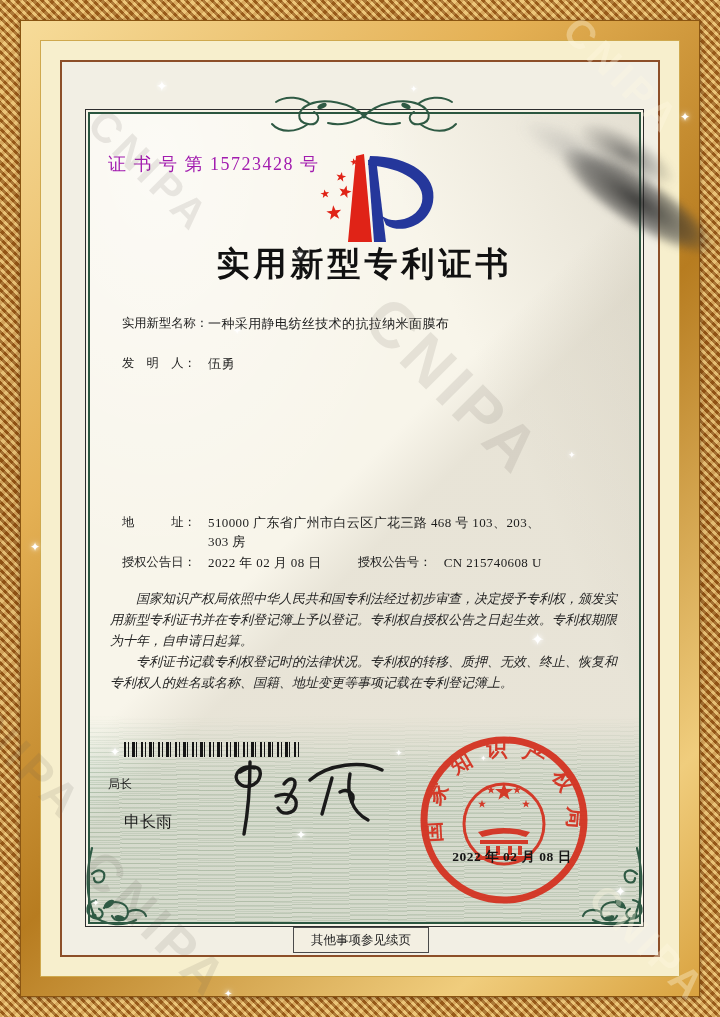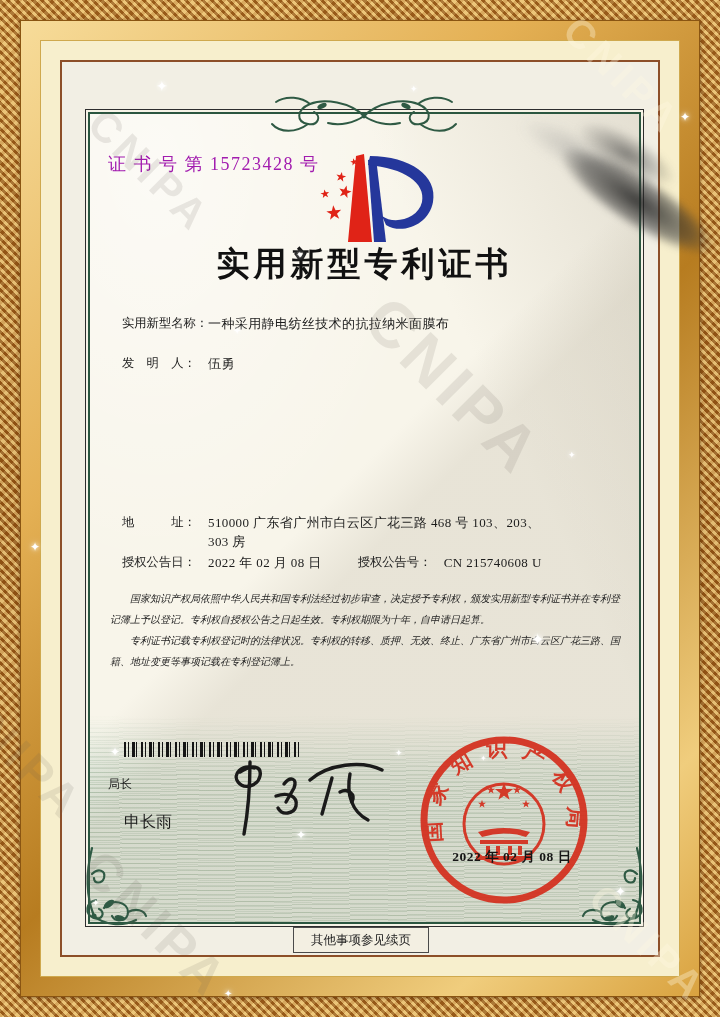--- a/index.html
+++ b/index.html
@@ -28,21 +28,21 @@
       radial-gradient(ellipse at 12% 6%, rgba(255,255,255,.55), rgba(255,255,255,0) 40%);}
   .cert-no{position:absolute;left:18px;top:38px;font-size:18px;letter-spacing:1.5px;color:#a21caf;}
   .logo{position:absolute;left:222px;top:36px;width:127px;height:104px;}
   .title{position:absolute;left:0;top:128px;width:100%;text-align:center;
     font-size:33px;font-weight:bold;letter-spacing:4px;color:#111;}
   .row{position:absolute;left:32px;font-size:13px;line-height:19px;white-space:nowrap;}
   .fl{display:inline-block;width:86px;font-size:12.3px;white-space:pre;vertical-align:top;color:#222;}
   .fv{letter-spacing:.4px;color:#1c1c1c;vertical-align:top;}
   .fv-addr{display:inline-block;width:346px;white-space:normal;}
   .gap{margin-left:36px;}
-  .paras{position:absolute;left:20px;top:474px;width:514px;font-size:10px;line-height:21px;
+  .paras{position:absolute;left:20px;top:474px;width:514px;font-size:13px;line-height:21px;
     font-style:italic;color:#242424;}
   .paras p{margin:0;text-indent:2em;}
   
   .band{position:absolute;left:0;right:0;bottom:0;height:206px;
     background:linear-gradient(180deg, rgba(223,232,220,0) 0, rgba(223,232,220,.9) 55px, #dfe8dc 95px);}
   .band-lines{position:absolute;inset:0;
     background:
       repeating-linear-gradient(179deg, rgba(110,146,112,.30) 0 1px, rgba(0,0,0,0) 1px 4px),
       repeating-linear-gradient(181.5deg, rgba(110,146,112,.20) 0 1px, rgba(0,0,0,0) 1px 5px);
     -webkit-mask-image:linear-gradient(180deg, transparent 0, #000 70px);
@@ -144,21 +144,21 @@
     </div>
     <div class="row" style="top:399px">
       <span class="fl">地　　　址：</span><span class="fv fv-addr">510000 广东省广州市白云区广花三路 468 号 103、203、303 房</span>
     </div>
     <div class="row" style="top:439px">
       <span class="fl">授权公告日：</span><span class="fv">2022 年 02 月 08 日</span><span class="fl gap">授权公告号：</span><span class="fv">CN 215740608 U</span>
     </div>
 
     <div class="paras">
       <p>国家知识产权局依照中华人民共和国专利法经过初步审查，决定授予专利权，颁发实用新型专利证书并在专利登记簿上予以登记。专利权自授权公告之日起生效。专利权期限为十年，自申请日起算。</p>
-      <p>专利证书记载专利权登记时的法律状况。专利权的转移、质押、无效、终止、广东省广州市白云区广花三路、国籍、地址变更等事项记载在专利登记簿上。</p>
+      <p>专利证书记载专利权登记时的法律状况。专利权的转移、质押、无效、终止、恢复和专利权人的姓名或名称、国籍、地址变更等事项记载在专利登记簿上。</p>
     </div>
 
     <div class="barcode"></div>
     <div class="sig-title">局长</div>
     <div class="sig-name">申长雨</div>
 
     <svg class="signature" viewBox="0 0 190 100">
       <g stroke="#1a1a1a" stroke-width="3.4" fill="none" stroke-linecap="round" stroke-linejoin="round">
         <path d="M30,22 C42,14 52,16 50,26 C48,36 34,40 28,32 C22,24 32,14 44,18"></path>
         <path d="M40,12 C40,34 38,62 34,84"></path>

